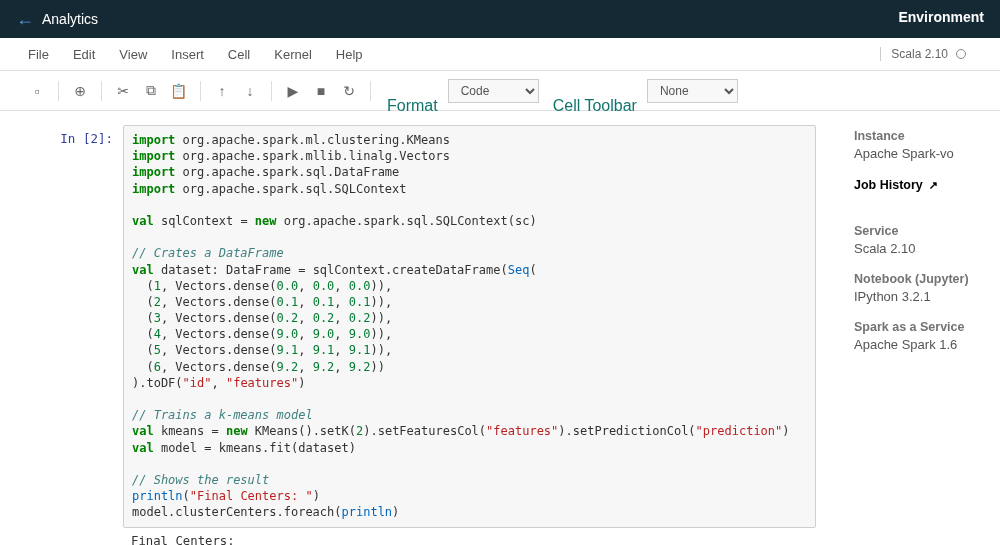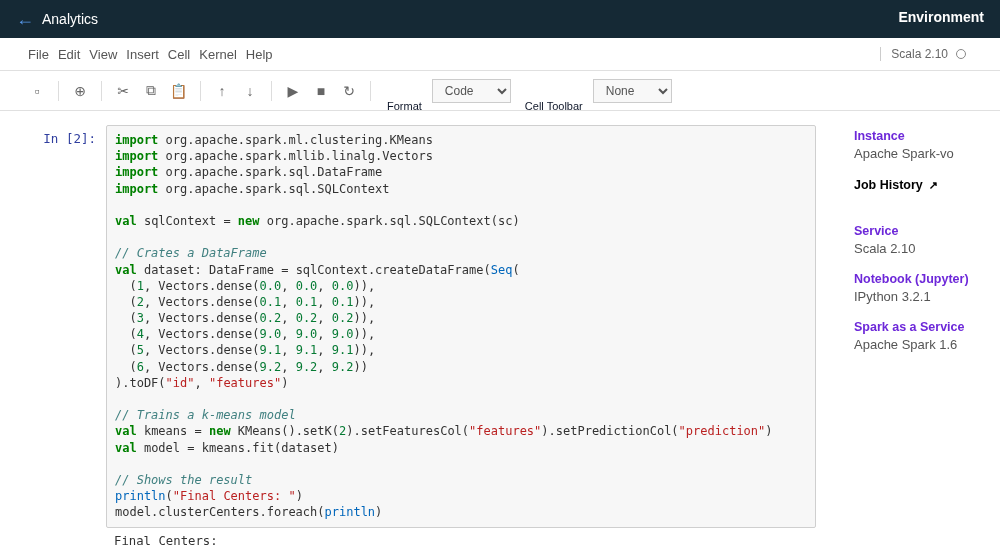--- a/index.html
+++ b/index.html
@@ -27,47 +27,47 @@
 .topbar-right { margin-left: auto; display: flex; align-items: center; gap: 12px; font-size: 14px; font-weight: 600; flex-direction: column; }
 .hamburger { display:inline-block; width:16px; }
 .hamburger span { display:block; height:2px; background:#fff; margin:3px 0; }
 .chevron-up { font-size: 18px; }
 
 .menubar {
   height: 32px;
   display: flex;
   align-items: center;
   padding: 16px 28px;
-  gap: 9px;
+  gap: 24px;
   font-size: 13px;
   color: #555;
   border-bottom: 1px solid #e0e0e0;
 }
 .menubar .spacer { flex: 1; }
 .kernel-ind { display: flex; align-items: center; gap: 8px; font-size: 12px; color: #666; border-left:1px solid #ccc; padding-left:10px; padding-right:6px;}
 .kernel-dot { width:10px; height:10px; border:1px solid #888; border-radius:50%; display:inline-block;}
 
 .toolbar {
   height: 40px;
   display: flex;
   align-items: center;
   padding: 0 28px;
   gap: 10px;
   border-bottom: 1px solid #e0e0e0;
   color: #666;
 }
 .tb-btn { width:18px; height:18px; display:flex; align-items:center; justify-content:center; font-size:14px; cursor:pointer; }
 .tb-sep { width:1px; height:20px; background:#ddd; margin:0 2px; }
-.tb-label { font-size: 11px; color:#0f172a; margin-left:4px;margin-top:31px;}
-.tb-select { border:1px solid #ccc; background:#f8f8f8; font-size:12px; padding:3px 20px 3px 8px; color:#555; }
+.tb-label { font-size: 16px; color:#0f766e; margin-left:4px;margin-top:31px;}
+.tb-select { border:1px solid #ccc; background:#f8f8f8; font-size:12px; padding:3px 32px 3px 8px; color:#555; }
 
 .workspace { display:flex; height: calc(545px - 38px - 32px - 40px); }
-.notebook { flex:1; padding: 14px 24px 20px 24px; overflow-y:auto; }
+.notebook { flex:1; padding: 14px 24px 20px 24px; overflow-y:auto;margin-left:17px; }
 .sidebar { width:160px; padding: 18px 14px; font-size:13px; }
-.sidebar h4 { font-size:12.5px; font-weight:700; color:#6d28d9; margin-bottom:3px; }
+.sidebar h4 { font-size:12.5px; font-weight:700; color:#737373; margin-bottom:3px; }
 .sidebar p { font-size:13px; color:#555; margin-bottom:16px; }
 .sidebar a { color:#000000; text-decoration:none; font-size:12.5px; font-weight:600;}
 .sidebar .ext { font-size:11px; margin-left:3px;}
 
 .cell { display:flex; margin-bottom:8px; }
 .prompt { width:82px; text-align:right; padding:6px 10px 0 0; font-family: monospace; font-size:12.5px; color:#303F9F; }
 .cell-body { flex:1; }
 .code-input {
   background:#f7f7f7;
   border:1px solid #cfcfcf;

